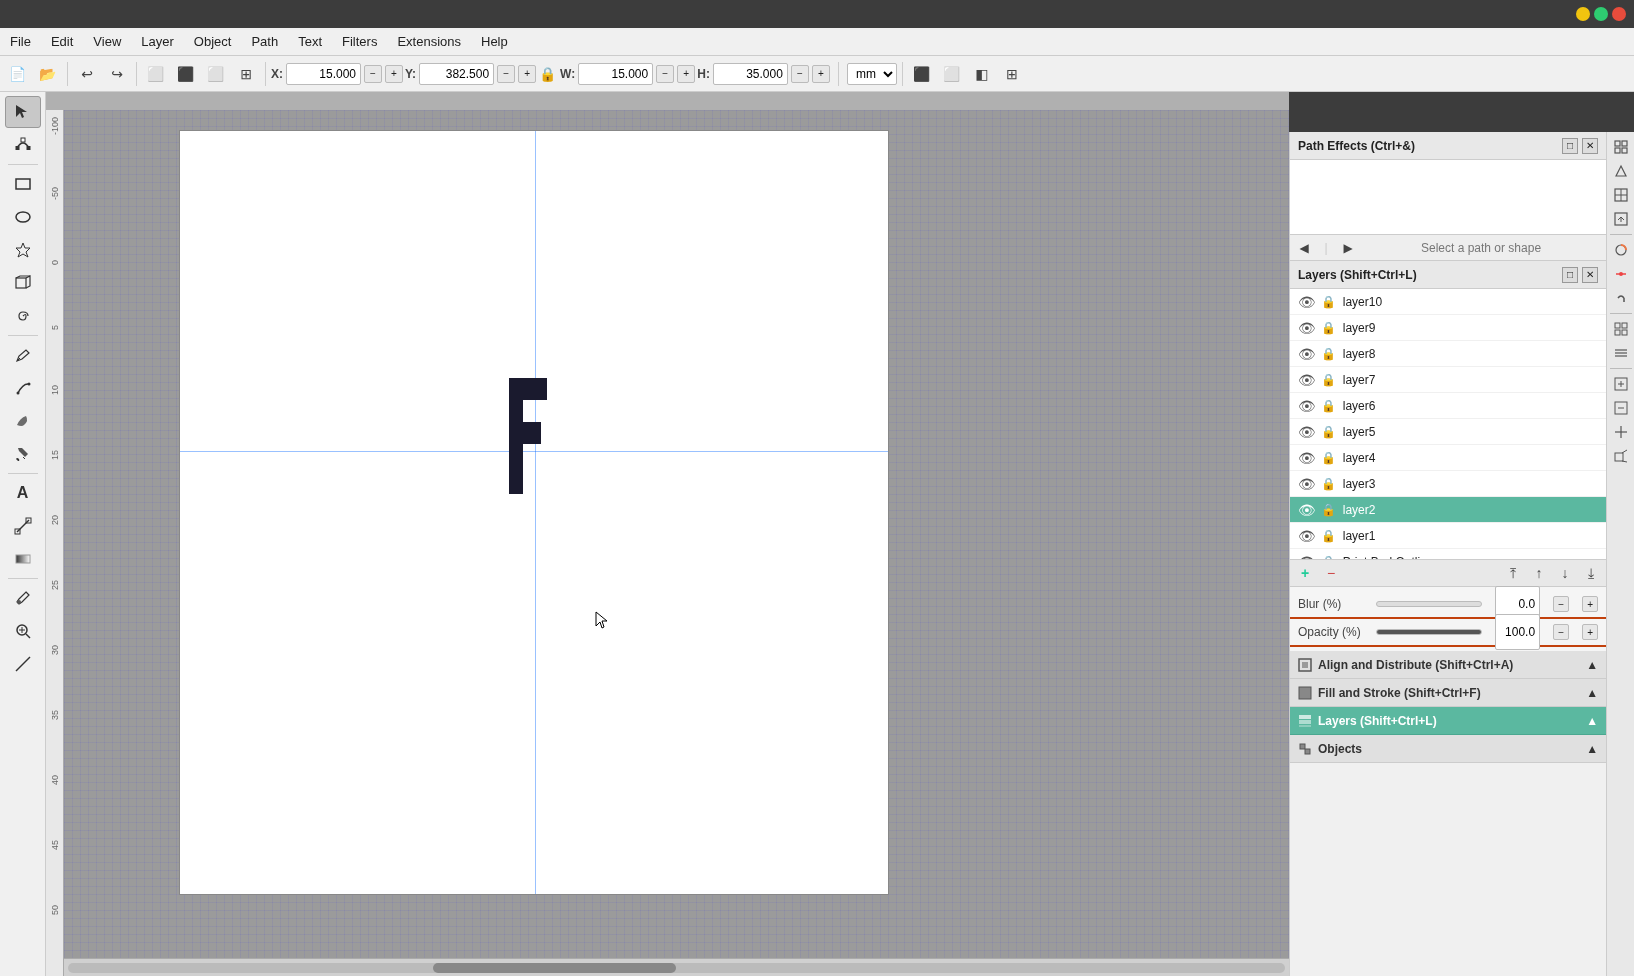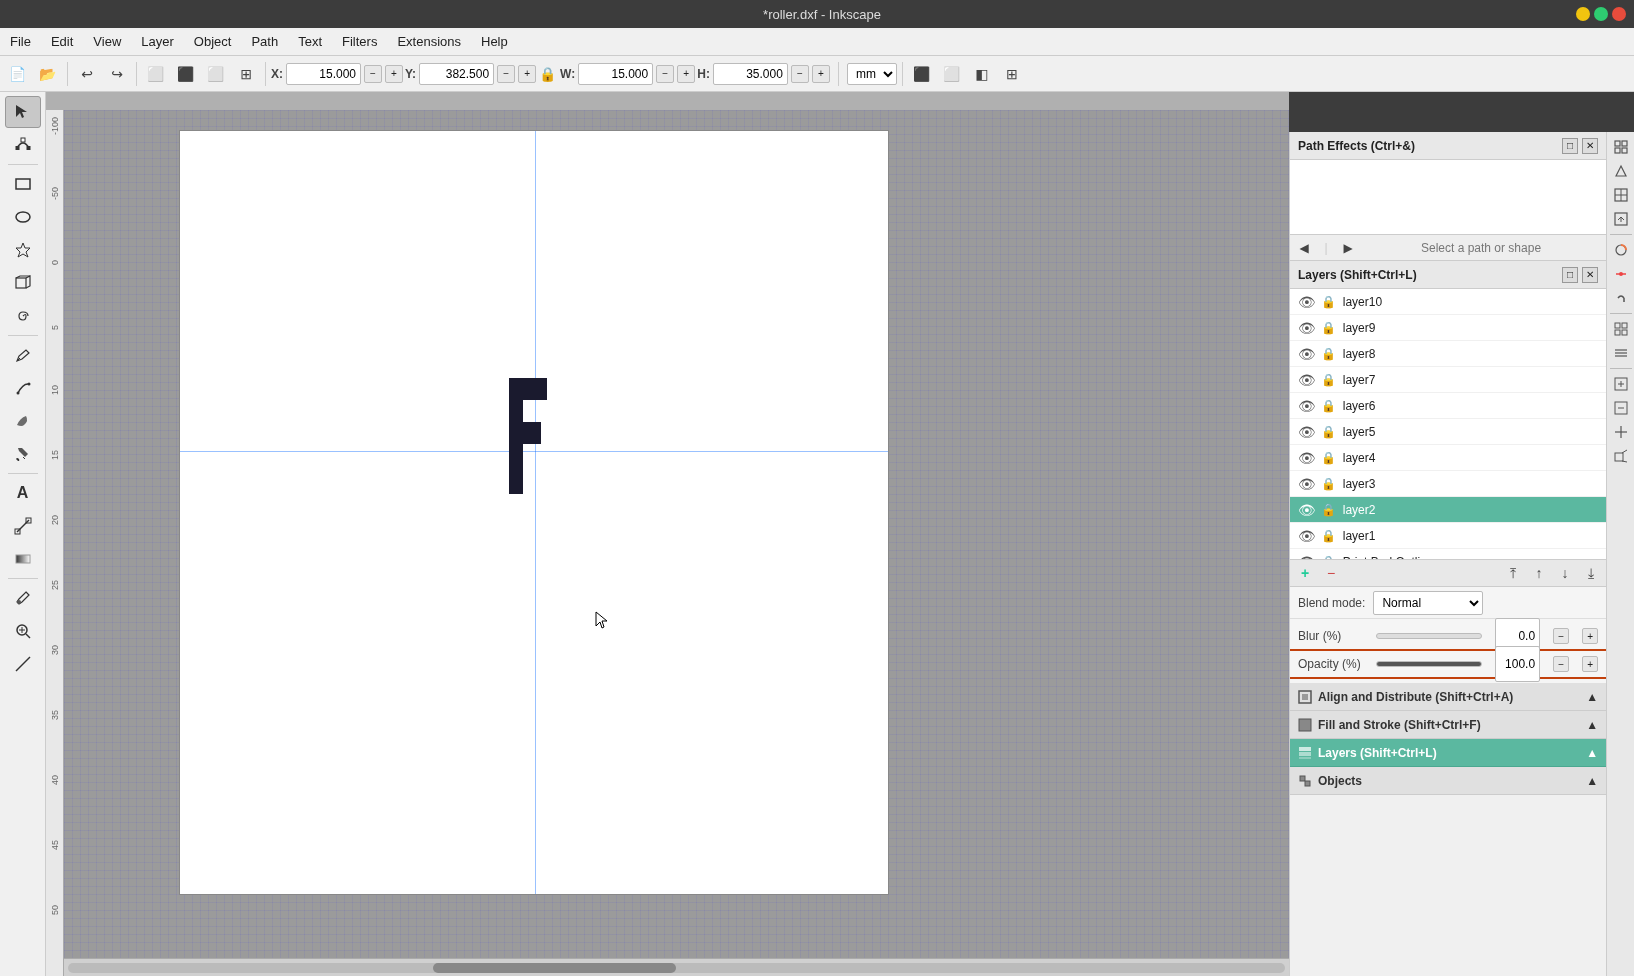--- a/index.html
+++ b/index.html
@@ -173,21 +173,20 @@
       flex-direction: column;
       overflow-y: auto;
       background: #f0f0f0;
     }
   </style>
 </head>
 <body>
 
 <div id="titlebar">
   <div style="width:60px;"></div>
-  <div class="title">*roller.dxf - Inkscape</div>
   <div class="win-controls">
     <div class="win-btn min"></div>
     <div class="win-btn max"></div>
     <div class="win-btn close"></div>
   </div>
 </div>
 
 <div id="menubar">
   <div class="menu-item">File</div>
   <div class="menu-item">Edit</div>
@@ -518,32 +517,20 @@
           <div class="layer-ctrl-btn add">+</div>
           <div class="layer-ctrl-btn remove">−</div>
           <div style="flex:1;"></div>
           <div class="layer-ctrl-btn">⤒</div>
           <div class="layer-ctrl-btn">↑</div>
           <div class="layer-ctrl-btn">↓</div>
           <div class="layer-ctrl-btn">⤓</div>
         </div>
       </div>
 
-      <div id="blend-row">
-        <span class="blend-label">Blend mode:</span>
-        <select class="blend-select">
-          <option>Normal</option>
-          <option>Multiply</option>
-          <option>Screen</option>
-          <option>Overlay</option>
-          <option>Darken</option>
-          <option>Lighten</option>
-          <option>Difference</option>
-        </select>
-      </div>
 
       <div id="blur-opacity-section">
         <div class="slider-row">
           <span class="slider-label">Blur (%)</span>
           <div class="slider-track"></div>
           <input class="slider-val" readonly="" value="0.0" style="">
           <div class="slider-sm-btn">−</div>
           <div class="slider-sm-btn">+</div>
         </div>
         <div class="slider-row">

